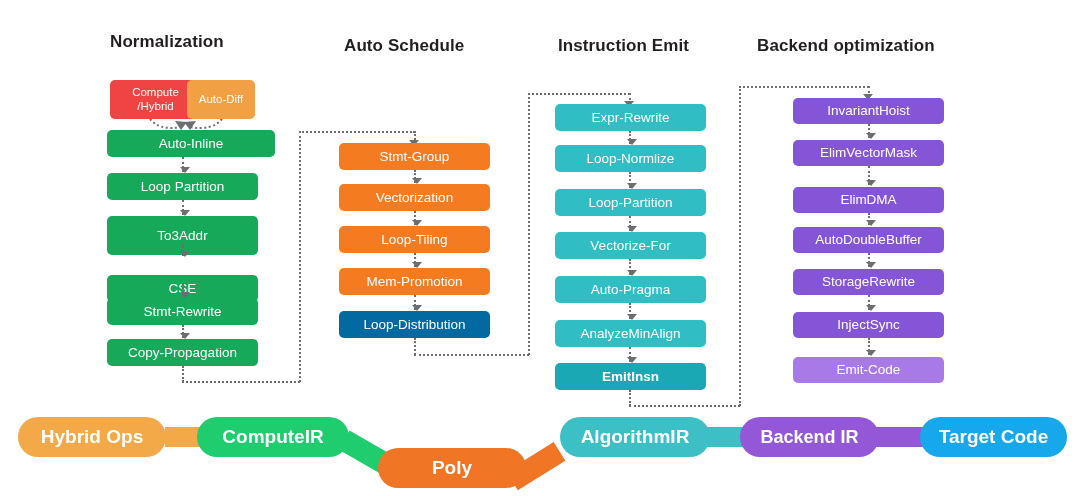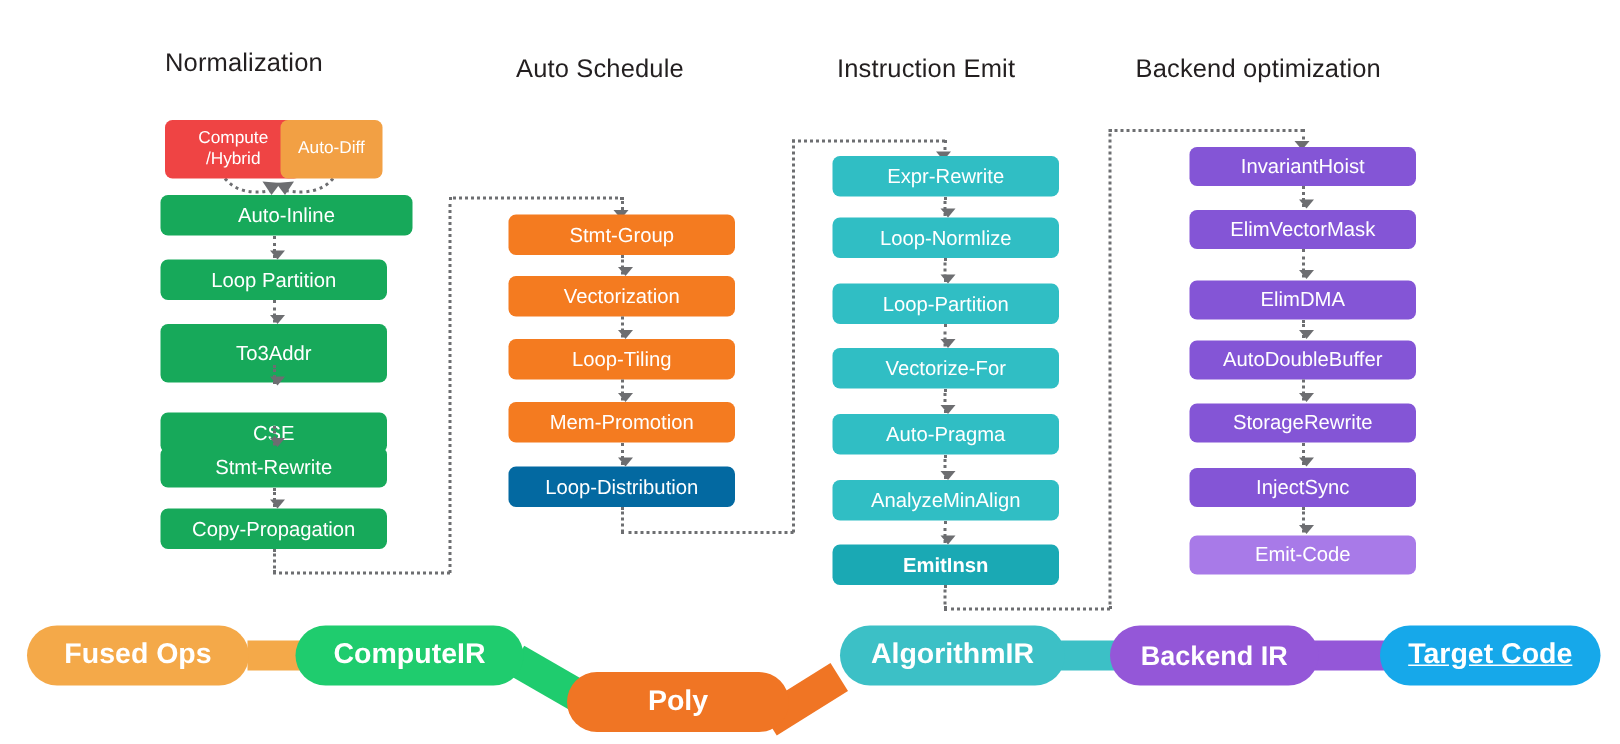--- a/index.html
+++ b/index.html
@@ -9,21 +9,21 @@
     font-family:"Liberation Sans", sans-serif;
     overflow:hidden;
     position:relative;
   }
   #stage{position:absolute;left:0;top:0;width:1080px;height:496px;}
 
   
   .col-title{
     position:absolute;
     font-size:17px;
-    font-weight:normal;
+    font-weight:bold;
     color:#231f20;
     white-space:nowrap;
     letter-spacing:.1px;
   }
 
   
   .pbox{
     position:absolute;
     border-radius:5px;
     color:#ffffff;
@@ -234,31 +234,31 @@
   <div class="vdot" style="left:868px;top:295px;height:15px;"></div>
   <div class="vdot" style="left:868px;top:338px;height:17px;"></div>
 
   <div class="connector conn-flat" style="left:165px;top:427px;width:36px;background:#f4a949;"></div>
   <div class="connector" style="left:344px;top:429px;width:52px;height:22px;background:#1fcc6e;transform:rotate(30deg);transform-origin:left center;"></div>
   <div class="connector" style="left:512px;top:470px;width:56px;height:22px;background:#f07524;transform:rotate(-32deg);transform-origin:left center;"></div>
   <div class="connector conn-flat" style="left:706px;top:427px;width:40px;background:#3cc0c6;"></div>
   <div class="connector conn-flat" style="left:874px;top:427px;width:52px;background:#9457d8;"></div>
 
   <div class="pill" style="left:18px;top:417px;width:148px;height:40px;background:#f4a949;font-size:19px;">
-    <span>Fused Ops</span>
+    <span>Hybrid Ops</span>
     </div>
   <div class="pill" style="left:197px;top:417px;width:152px;height:40px;background:#1fcc6e;font-size:19px;">
     <span>ComputeIR</span>
     </div>
   <div class="pill" style="left:378px;top:448px;width:148px;height:40px;background:#f07524;font-size:19px;">
     <span>Poly</span>
     </div>
   <div class="pill" style="left:560px;top:417px;width:150px;height:40px;background:#3cc0c6;font-size:19px;">
     <span>AlgorithmIR</span>
     </div>
   <div class="pill" style="left:740px;top:417px;width:139px;height:40px;background:#9457d8;font-size:18px;">
     <span>Backend IR</span>
     </div>
-  <div class="pill" style="left:920px;top:417px;width:147px;height:40px;background:#16a8ea;font-size:19px;text-decoration:underline;">
+  <div class="pill" style="left:920px;top:417px;width:147px;height:40px;background:#16a8ea;font-size:19px;">
     <span>Target Code</span>
     </div>
 
 </div>
 
 </body></html>

